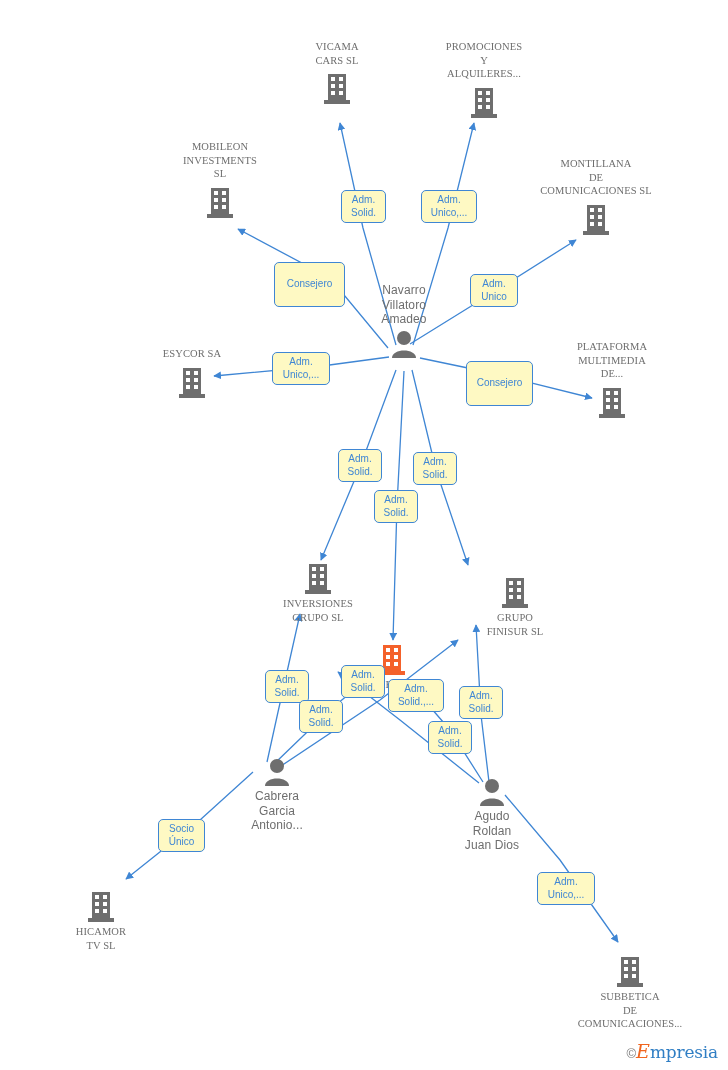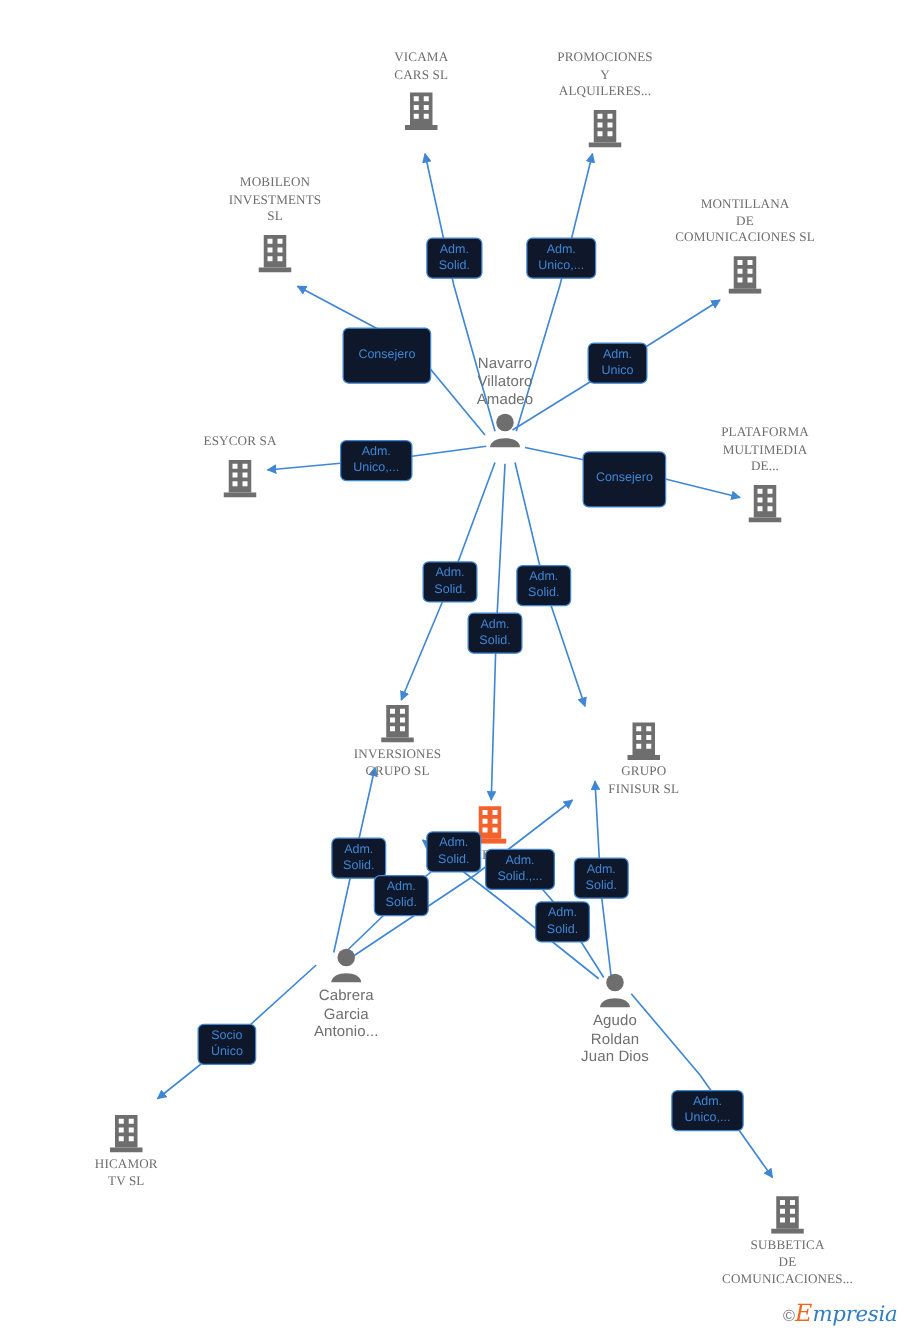--- a/index.html
+++ b/index.html
@@ -48,21 +48,21 @@
   .node.below .caption { margin-top: 3px; }
   .node.above .caption { margin-bottom: 3px; }
 
   .node.company .caption { font-size: 10.5px; font-family: Liberation Serif, serif; }
   .node.person  .caption { font-size: 12px; line-height: 14.5px; }
 
   
   .rel {
     position: absolute;
     box-sizing: border-box;
-    background: #0f172a;
+    background: #fef9c3;
     border: 1px solid #3f86d4;
     border-radius: 5px;
     color: #3f86d4;
     font-size: 10px;
     line-height: 12.5px;
     text-align: center;
     padding: 3px 5px;
     white-space: pre-line;
     z-index: 5;
   }
@@ -80,21 +80,20 @@
   #watermark .cmark { font-size: 13px; color: #7a7a7a; }
   #watermark .brand-e {
     color: #f0651f;
     font-family: "DejaVu Serif", serif;
     font-style: italic;
     font-size: 19px;
   }
   #watermark .brand-rest {
     color: #2f7ec4;
     font-family: "DejaVu Serif", serif;
-    font-style: italic;
     font-size: 17px;
     letter-spacing: -0.2px;
   }
 </style>
 </head>
 <body>
 
 <div id="graph">
 
   <svg id="edges" viewBox="0 0 728 1070" xmlns="http://www.w3.org/2000/svg">

